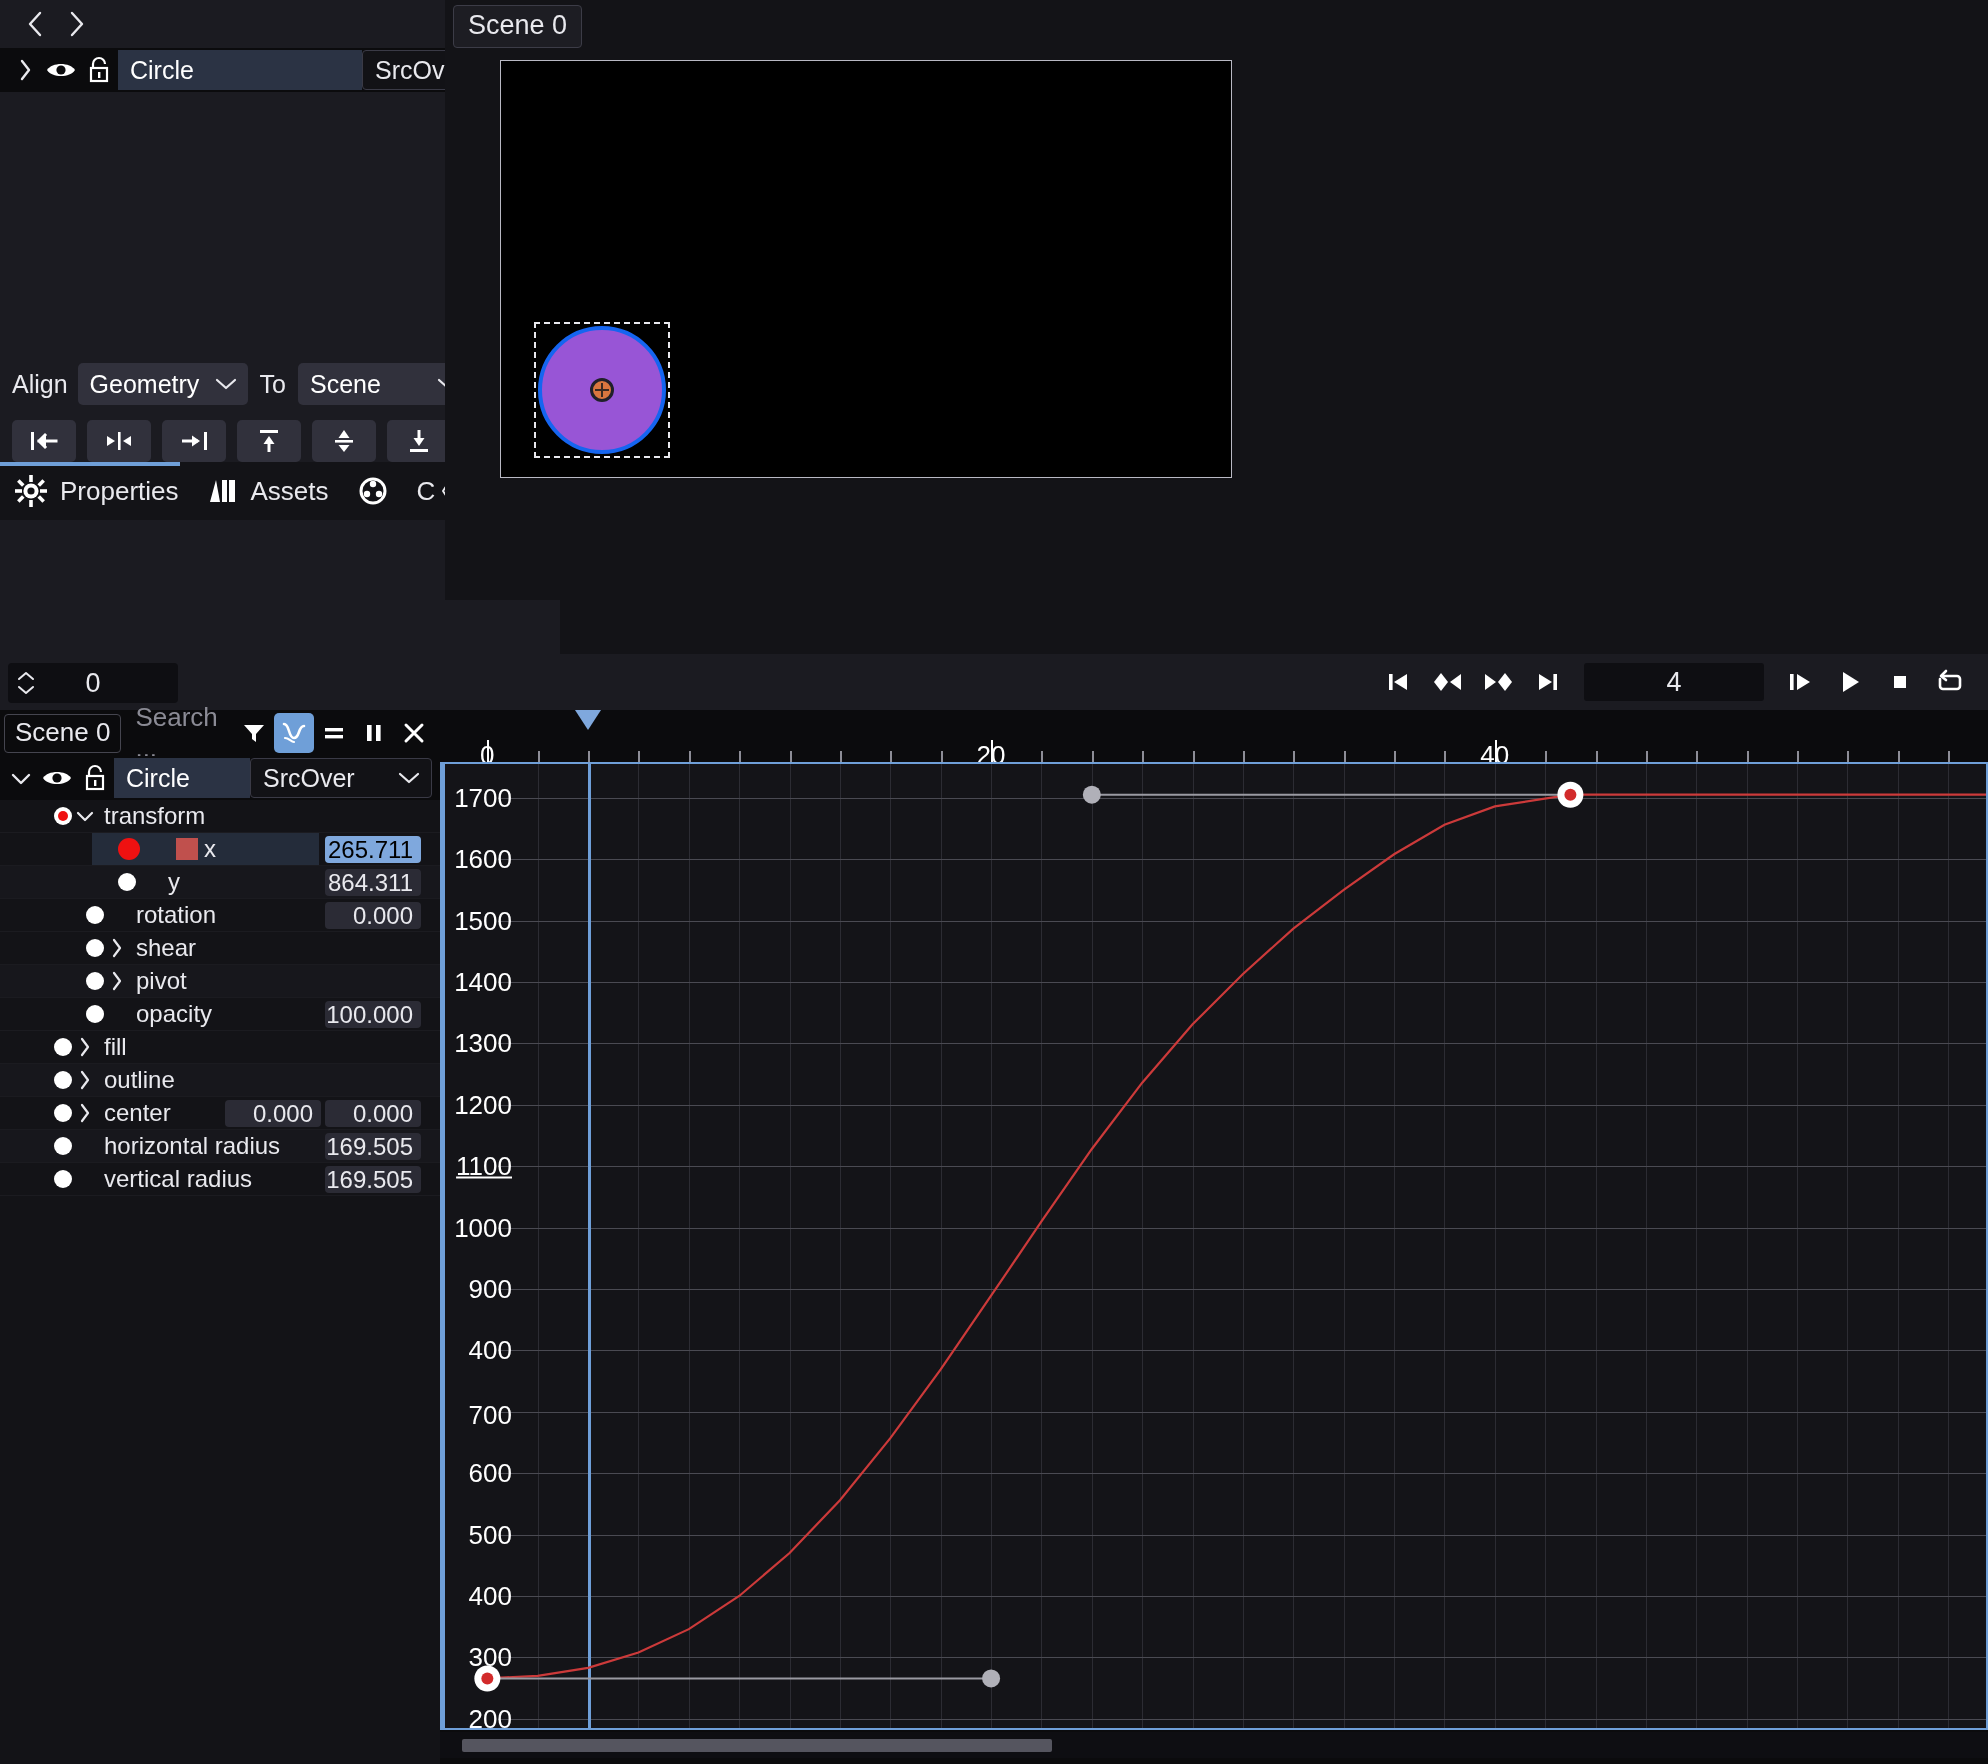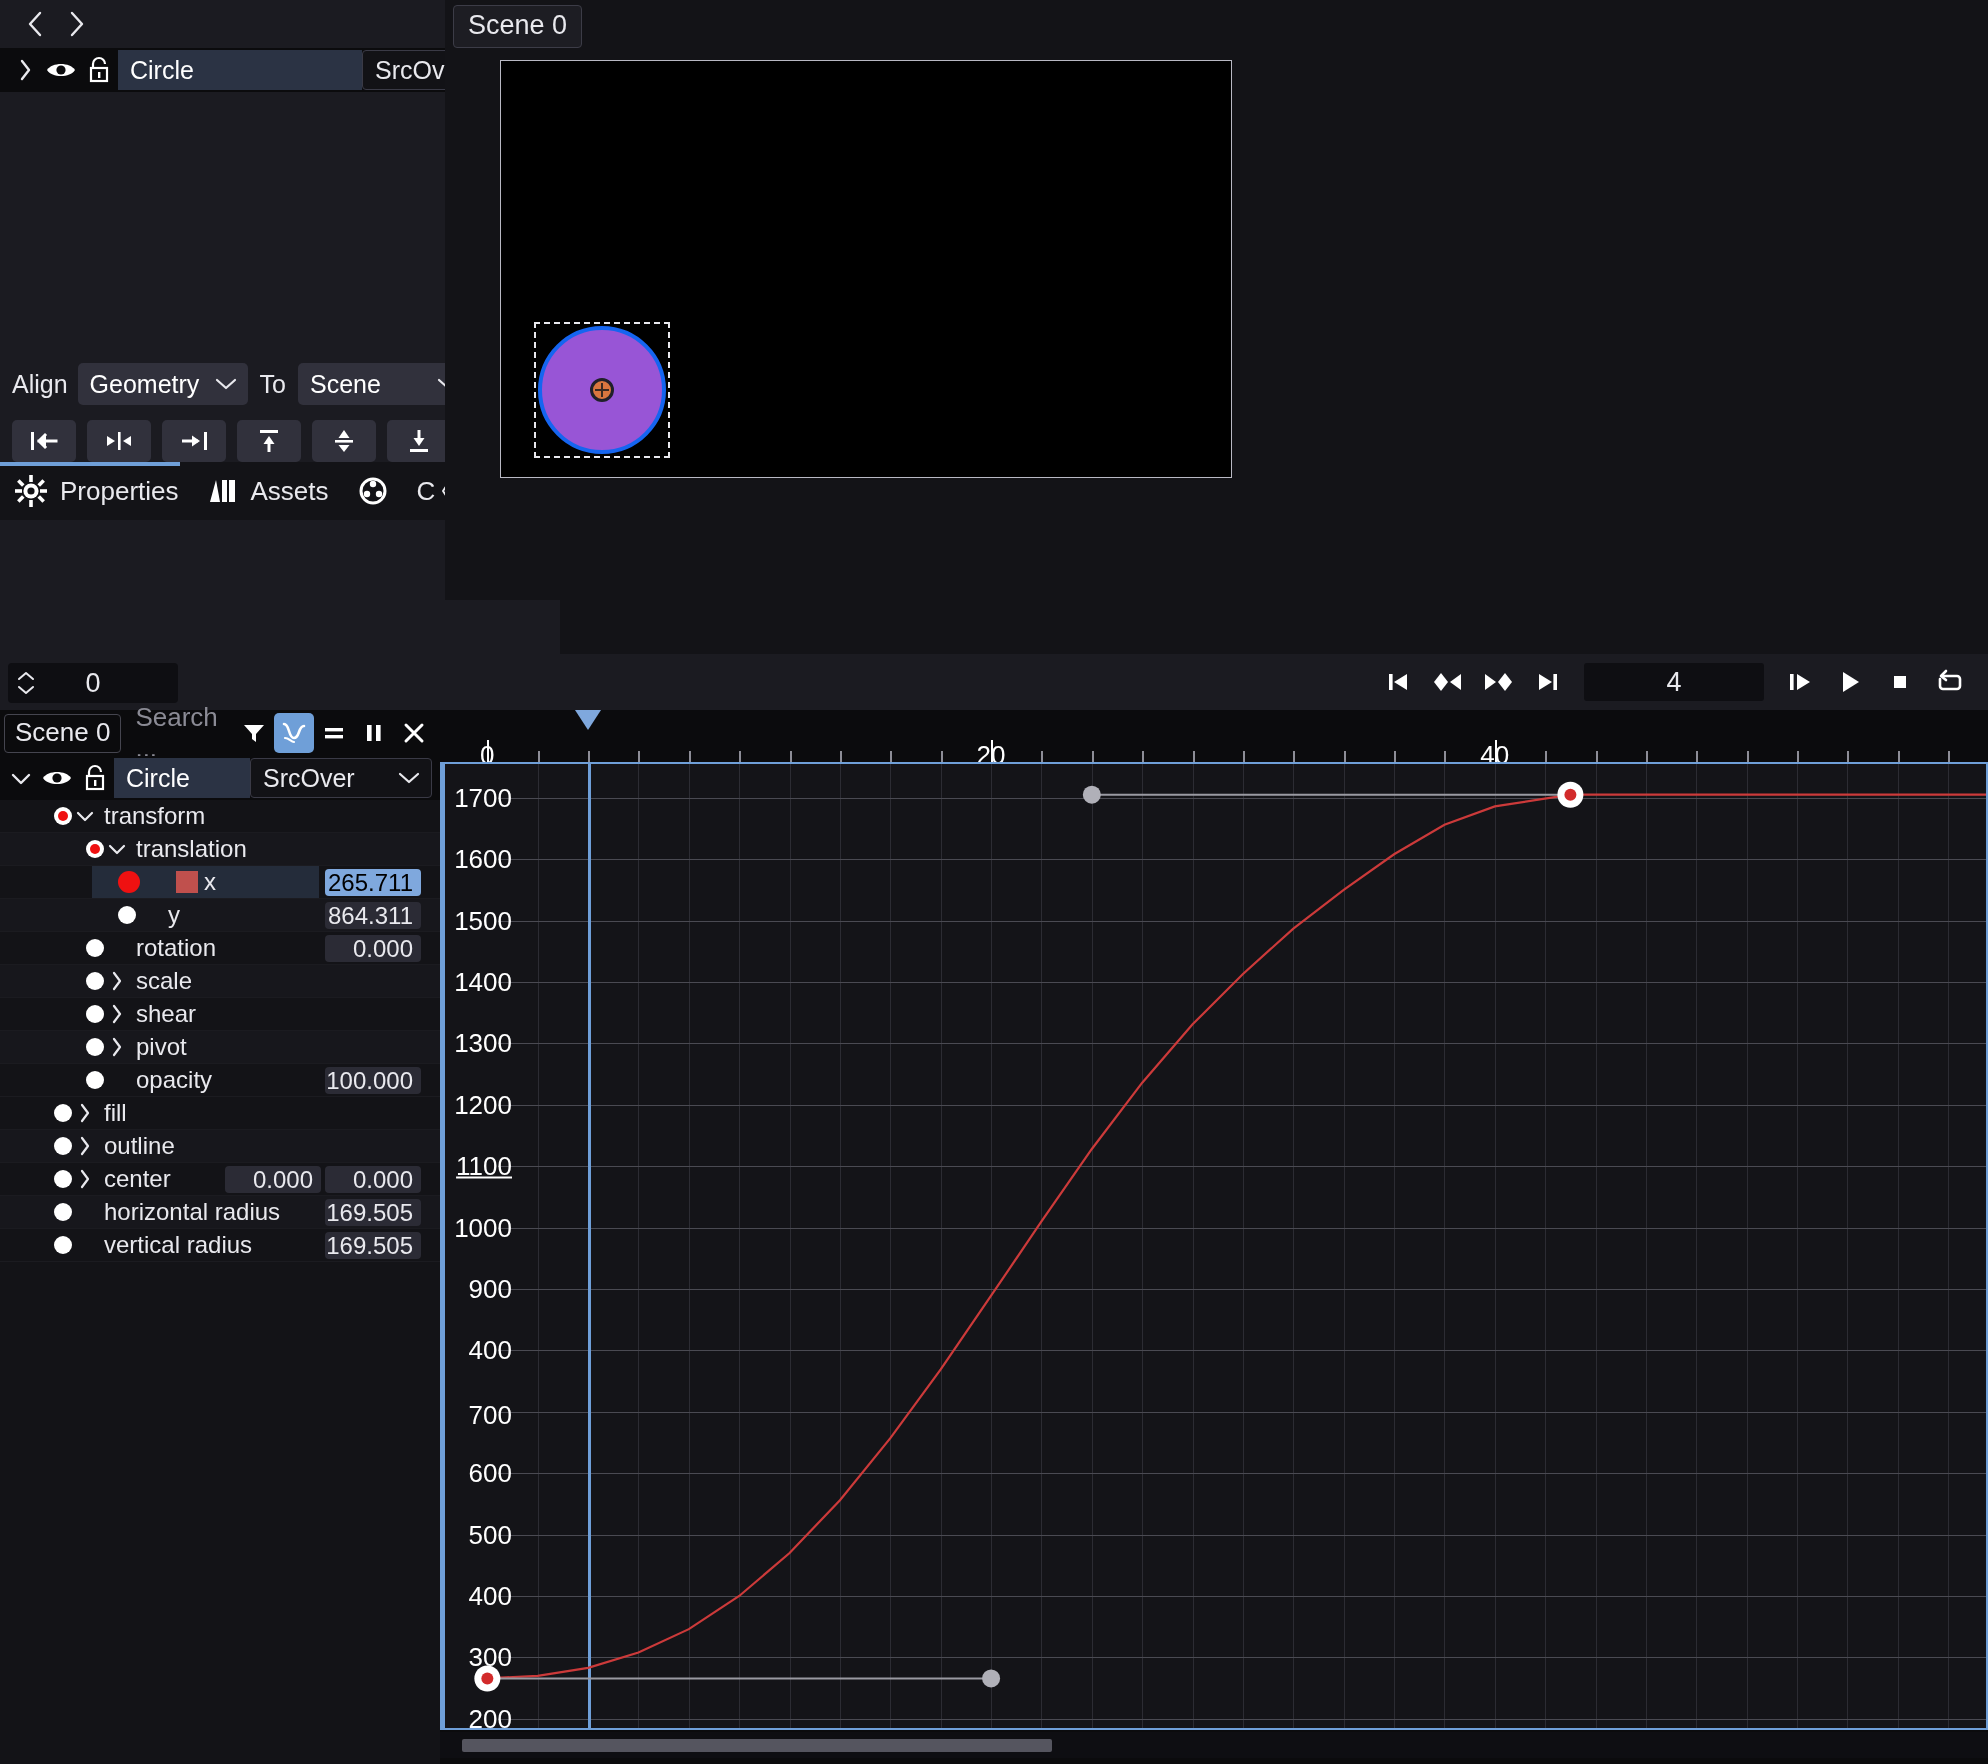--- a/index.html
+++ b/index.html
@@ -551,30 +551,20 @@
         <div class="trow">
           <div style="width: 54px; flex: 0 0 auto;"></div>
           <div class="kf-dot ring" style="position: relative; z-index: 2;"></div>
           <div class="tw" style="position: relative; z-index: 2;">
             <svg width="22" height="16" viewBox="0 0 22 16">
               <polyline points="4,5 11,12 18,5" fill="none" stroke="#e9e9ee" stroke-width="2.2" stroke-linecap="round" stroke-linejoin="round"></polyline>
             </svg>
           </div>
           <div class="tlabel" style="position: relative; z-index: 2;">transform</div>
         </div>
-        <div class="trow alt">
-          <div style="width: 86px; flex: 0 0 auto;"></div>
-          <div class="kf-dot ring" style="position: relative; z-index: 2;"></div>
-          <div class="tw" style="position: relative; z-index: 2;">
-            <svg width="22" height="16" viewBox="0 0 22 16">
-              <polyline points="4,5 11,12 18,5" fill="none" stroke="#e9e9ee" stroke-width="2.2" stroke-linecap="round" stroke-linejoin="round"></polyline>
-            </svg>
-          </div>
-          <div class="tlabel" style="position: relative; z-index: 2;">translation</div>
-        </div>
         <div class="trow">
           <div class="rowhl"></div>
           <div style="width: 118px; flex: 0 0 auto;"></div>
           <div class="kf-dot red" style="position: relative; z-index: 2;"></div>
           <div class="tw" style="position: relative; z-index: 2;"></div>
           <div class="swatch" style="background: rgb(192, 80, 77); position: relative; z-index: 2;"></div>
           <div class="tlabel" style="position: relative; z-index: 2;">x</div>
           <div class="vfield sel" style="z-index: 3;">265.711</div>
         </div>
         <div class="trow alt">
@@ -583,30 +573,20 @@
           <div class="tw" style="position: relative; z-index: 2;"></div>
           <div class="tlabel" style="position: relative; z-index: 2;">y</div>
           <div class="vfield" style="z-index: 3;">864.311</div>
         </div>
         <div class="trow">
           <div style="width: 86px; flex: 0 0 auto;"></div>
           <div class="kf-dot " style="position: relative; z-index: 2;"></div>
           <div class="tw" style="position: relative; z-index: 2;"></div>
           <div class="tlabel" style="position: relative; z-index: 2;">rotation</div>
           <div class="vfield" style="z-index: 3;">0.000</div>
-        </div>
-        <div class="trow alt">
-          <div style="width: 86px; flex: 0 0 auto;"></div>
-          <div class="kf-dot " style="position: relative; z-index: 2;"></div>
-          <div class="tw" style="position: relative; z-index: 2;">
-            <svg width="16" height="22" viewBox="0 0 16 22">
-              <polyline points="5,3 11,11 5,19" fill="none" stroke="#e9e9ee" stroke-width="2.2" stroke-linecap="round" stroke-linejoin="round"></polyline>
-            </svg>
-          </div>
-          <div class="tlabel" style="position: relative; z-index: 2;">scale</div>
         </div>
         <div class="trow">
           <div style="width: 86px; flex: 0 0 auto;"></div>
           <div class="kf-dot " style="position: relative; z-index: 2;"></div>
           <div class="tw" style="position: relative; z-index: 2;">
             <svg width="16" height="22" viewBox="0 0 16 22">
               <polyline points="5,3 11,11 5,19" fill="none" stroke="#e9e9ee" stroke-width="2.2" stroke-linecap="round" stroke-linejoin="round"></polyline>
             </svg>
           </div>
           <div class="tlabel" style="position: relative; z-index: 2;">shear</div>

